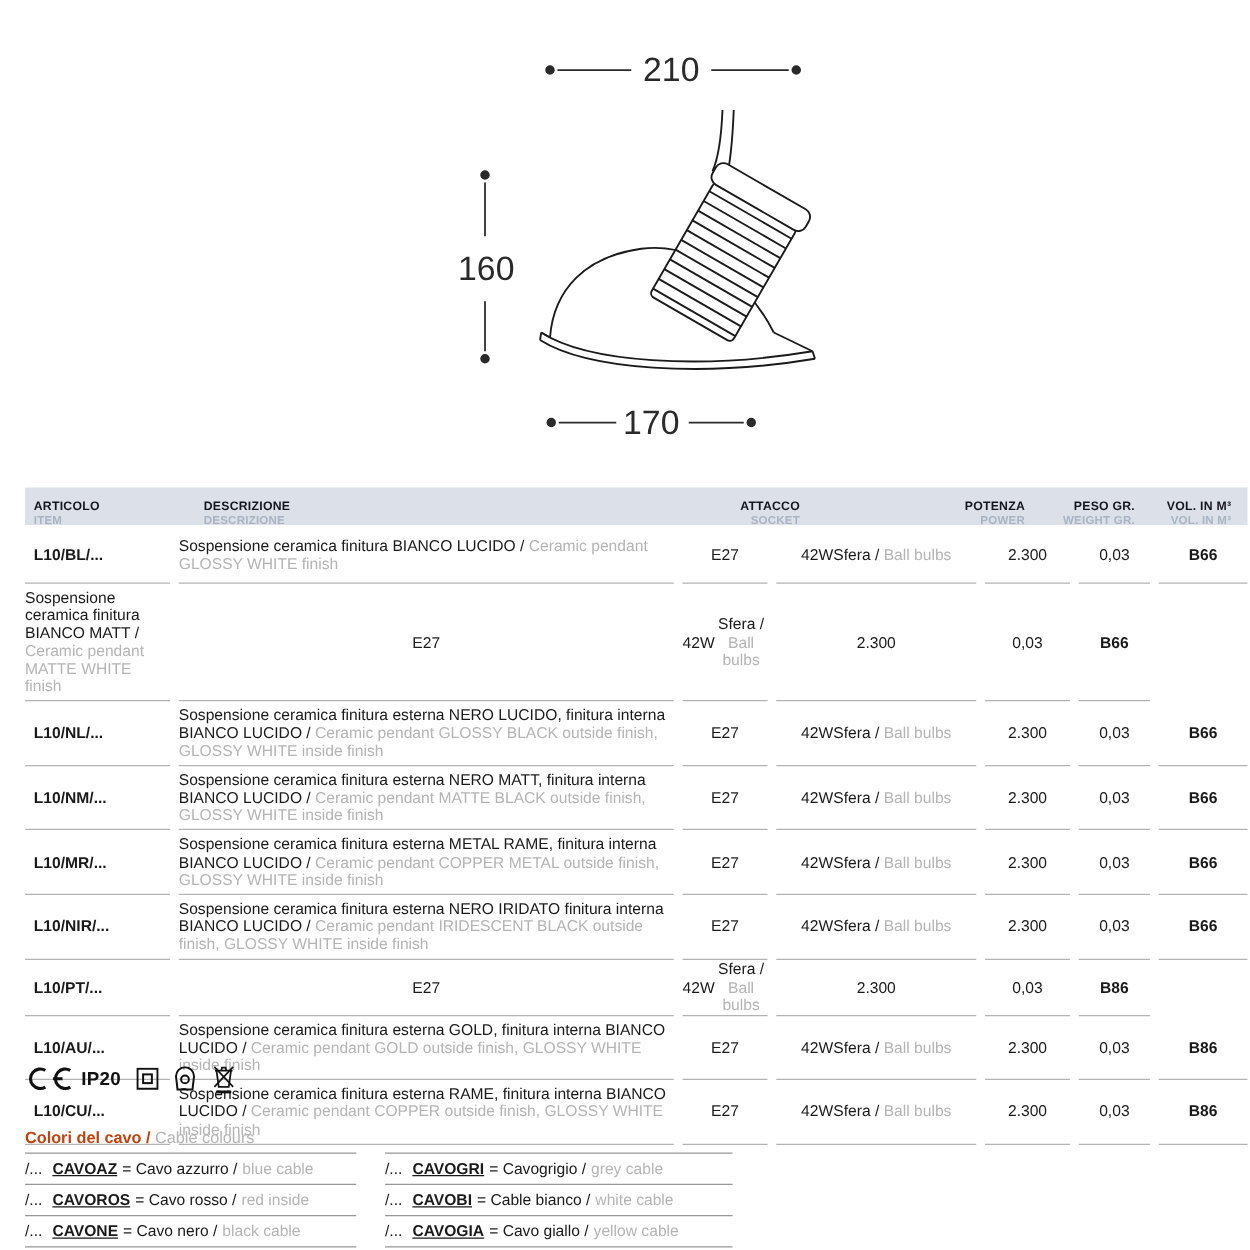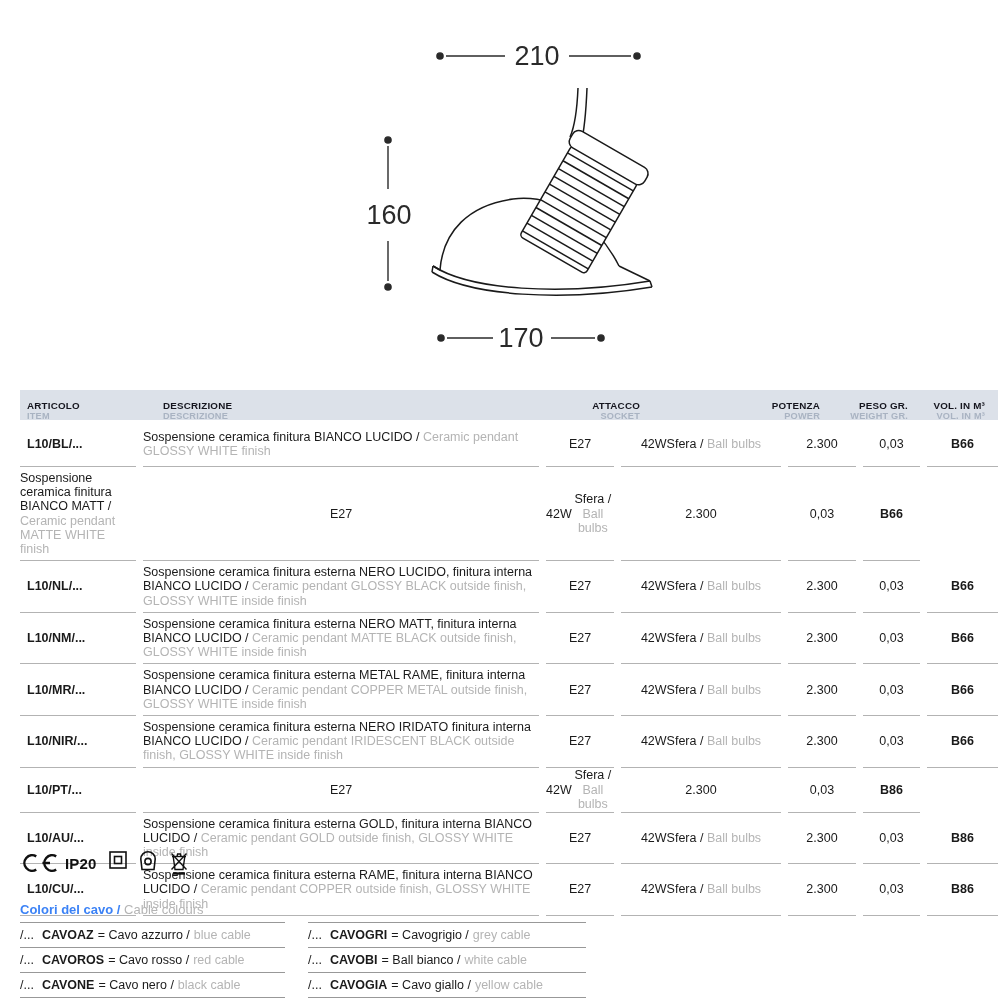--- a/index.html
+++ b/index.html
@@ -19,33 +19,33 @@
   .trow{min-height:45px;}
   .cell{border-bottom:1px solid #b3b3b3;display:flex;align-items:center;
         font-size:12.5px;line-height:14.2px;color:#1a1a1a;}
   .c-code{font-weight:bold;padding-left:7px;align-items:center;}
   .desc-text{display:inline-block;padding:4px 0;}
   .c-mid{justify-content:center;text-align:center;}
   .c-power{flex-direction:row;justify-content:center;}
   .c-price{font-weight:bold;}
   .gray{color:#b4b4b4;}
   
-  #certs{position:absolute;left:22px;top:851px;display:flex;gap:12px;height:24px;}
+  #certs{position:absolute;left:22px;top:851px;display:flex;align-items:center;gap:12px;height:24px;}
   #certs .pair{display:flex;align-items:center;gap:5px;}
   .ip-text{font-size:15px;font-weight:600;color:#111;letter-spacing:.2px;}
   
   #cables{position:absolute;left:20px;top:901px;width:566px;display:flex;}
   .cab-col{width:265px;}
   .cab-col.right{width:278px;margin-left:23px;}
   .cab-head{height:21px;border-bottom:1.5px solid #989898;font-size:13px;line-height:18px;}
-  .cab-head .hb{font-weight:bold;color:#3b82f6;}
+  .cab-head .hb{font-weight:bold;color:#c2410c;}
   .cab-spacer{height:21px;border-bottom:1.5px solid #989898;}
   .cab-row{height:24px;border-bottom:1.5px solid #989898;display:flex;align-items:center;
            font-size:12.5px;color:#1a1a1a;white-space:nowrap;}
-  .cab-row .code{font-weight:bold;margin:0 4px;}
+  .cab-row .code{font-weight:bold;margin:0 4px;text-decoration:underline;}
   .cab-row .mid{margin-right:4px;}
 </style>
 </head>
 <body>
 
 <div id="page">
 
   <svg id="drawing" viewBox="0 0 1000 375" xmlns="http://www.w3.org/2000/svg">
     <g stroke="#2a2a2a" stroke-width="1.4" fill="#2a2a2a">
       <circle cx="440" cy="56" r="3.1"></circle>
@@ -321,41 +321,41 @@
       <div class="cab-row">
         <span class="mid">/...</span>
           <span class="code">CAVOAZ</span>
         <span class="mid">= Cavo azzurro /</span>
           <span class="gray">blue cable</span>
       </div>
       <div class="cab-row">
         <span class="mid">/...</span>
           <span class="code">CAVOROS</span>
         <span class="mid">= Cavo rosso /</span>
-          <span class="gray">red cable</span>
+          <span class="gray">red inside</span>
       </div>
       <div class="cab-row">
         <span class="mid">/...</span>
           <span class="code">CAVONE</span>
         <span class="mid">= Cavo nero /</span>
           <span class="gray">black cable</span>
       </div>
     </div>
     <div class="cab-col right">
       <div class="cab-spacer"></div>
       <div class="cab-row">
         <span class="mid">/...</span>
           <span class="code">CAVOGRI</span>
         <span class="mid">= Cavogrigio /</span>
           <span class="gray">grey cable</span>
       </div>
       <div class="cab-row">
         <span class="mid">/...</span>
           <span class="code">CAVOBI</span>
-        <span class="mid">= Ball bianco /</span>
+        <span class="mid">= Cable bianco /</span>
           <span class="gray">white cable</span>
       </div>
       <div class="cab-row">
         <span class="mid">/...</span>
           <span class="code">CAVOGIA</span>
         <span class="mid">= Cavo giallo /</span>
           <span class="gray">yellow cable</span>
       </div>
     </div>
   </div>

